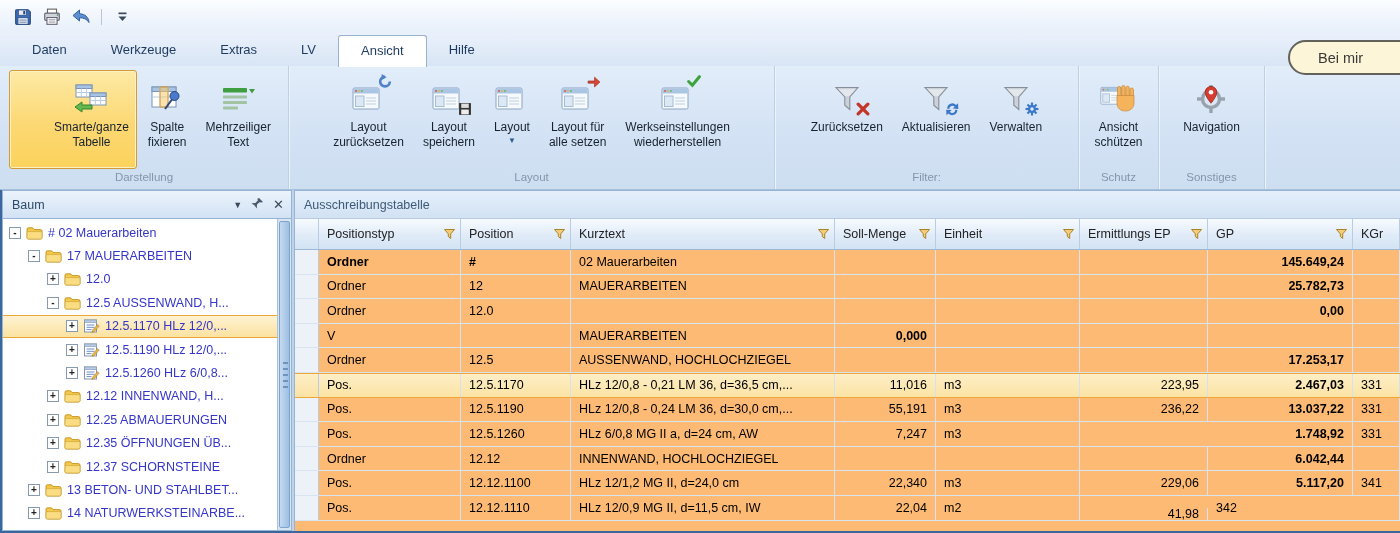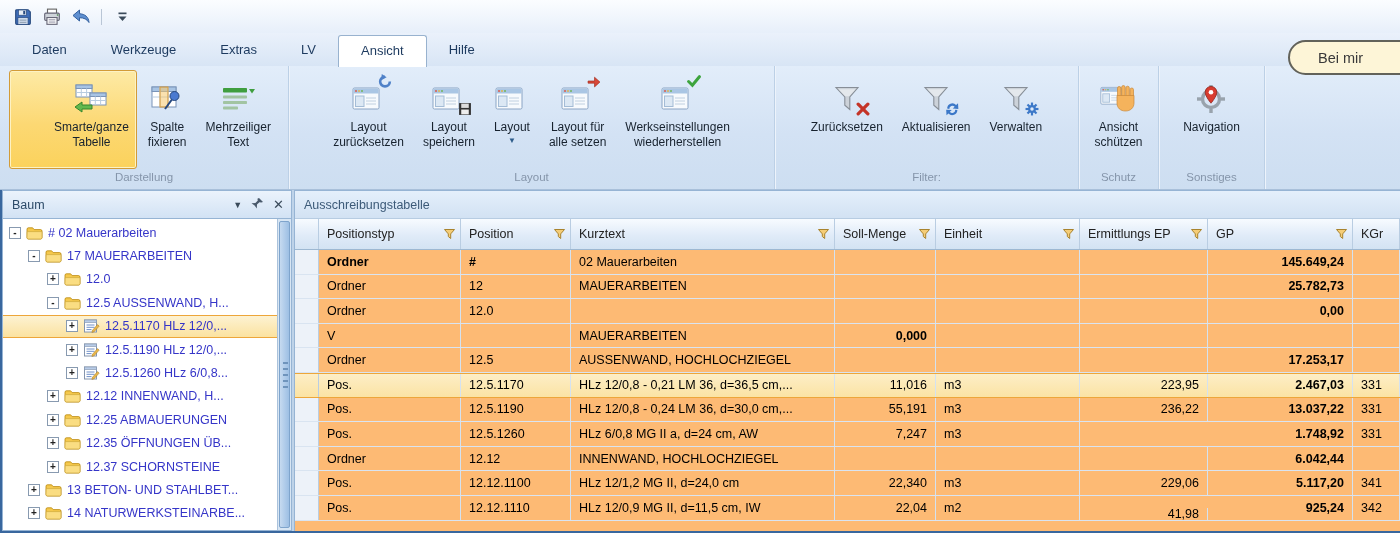--- a/index.html
+++ b/index.html
@@ -790,21 +790,20 @@
               <div class="tc" style="width: 50px; flex: 1 1 auto;">341</div>
             </div>
             <div class="trow">
               <div class="rowsel"></div>
               <div class="tc" style="width: 142px;">Pos.</div>
               <div class="tc" style="width: 110px;">12.12.1110</div>
               <div class="tc" style="width: 264px;">HLz 12/0,9 MG II, d=11,5 cm, IW</div>
               <div class="tc right" style="width: 101px;">22,04</div>
               <div class="tc" style="width: 144px;">m2</div>
               <div class="tc right" style="width: 128px; margin-top: 12px;">41,98</div>
-              <div class="tc right bold" style="width: 145px;">925,24</div>
               <div class="tc" style="width: 50px; flex: 1 1 auto;">342</div>
             </div>
           </div>
       </div>
     </div>
 
   </div>
 </div>
 
 </body></html>

